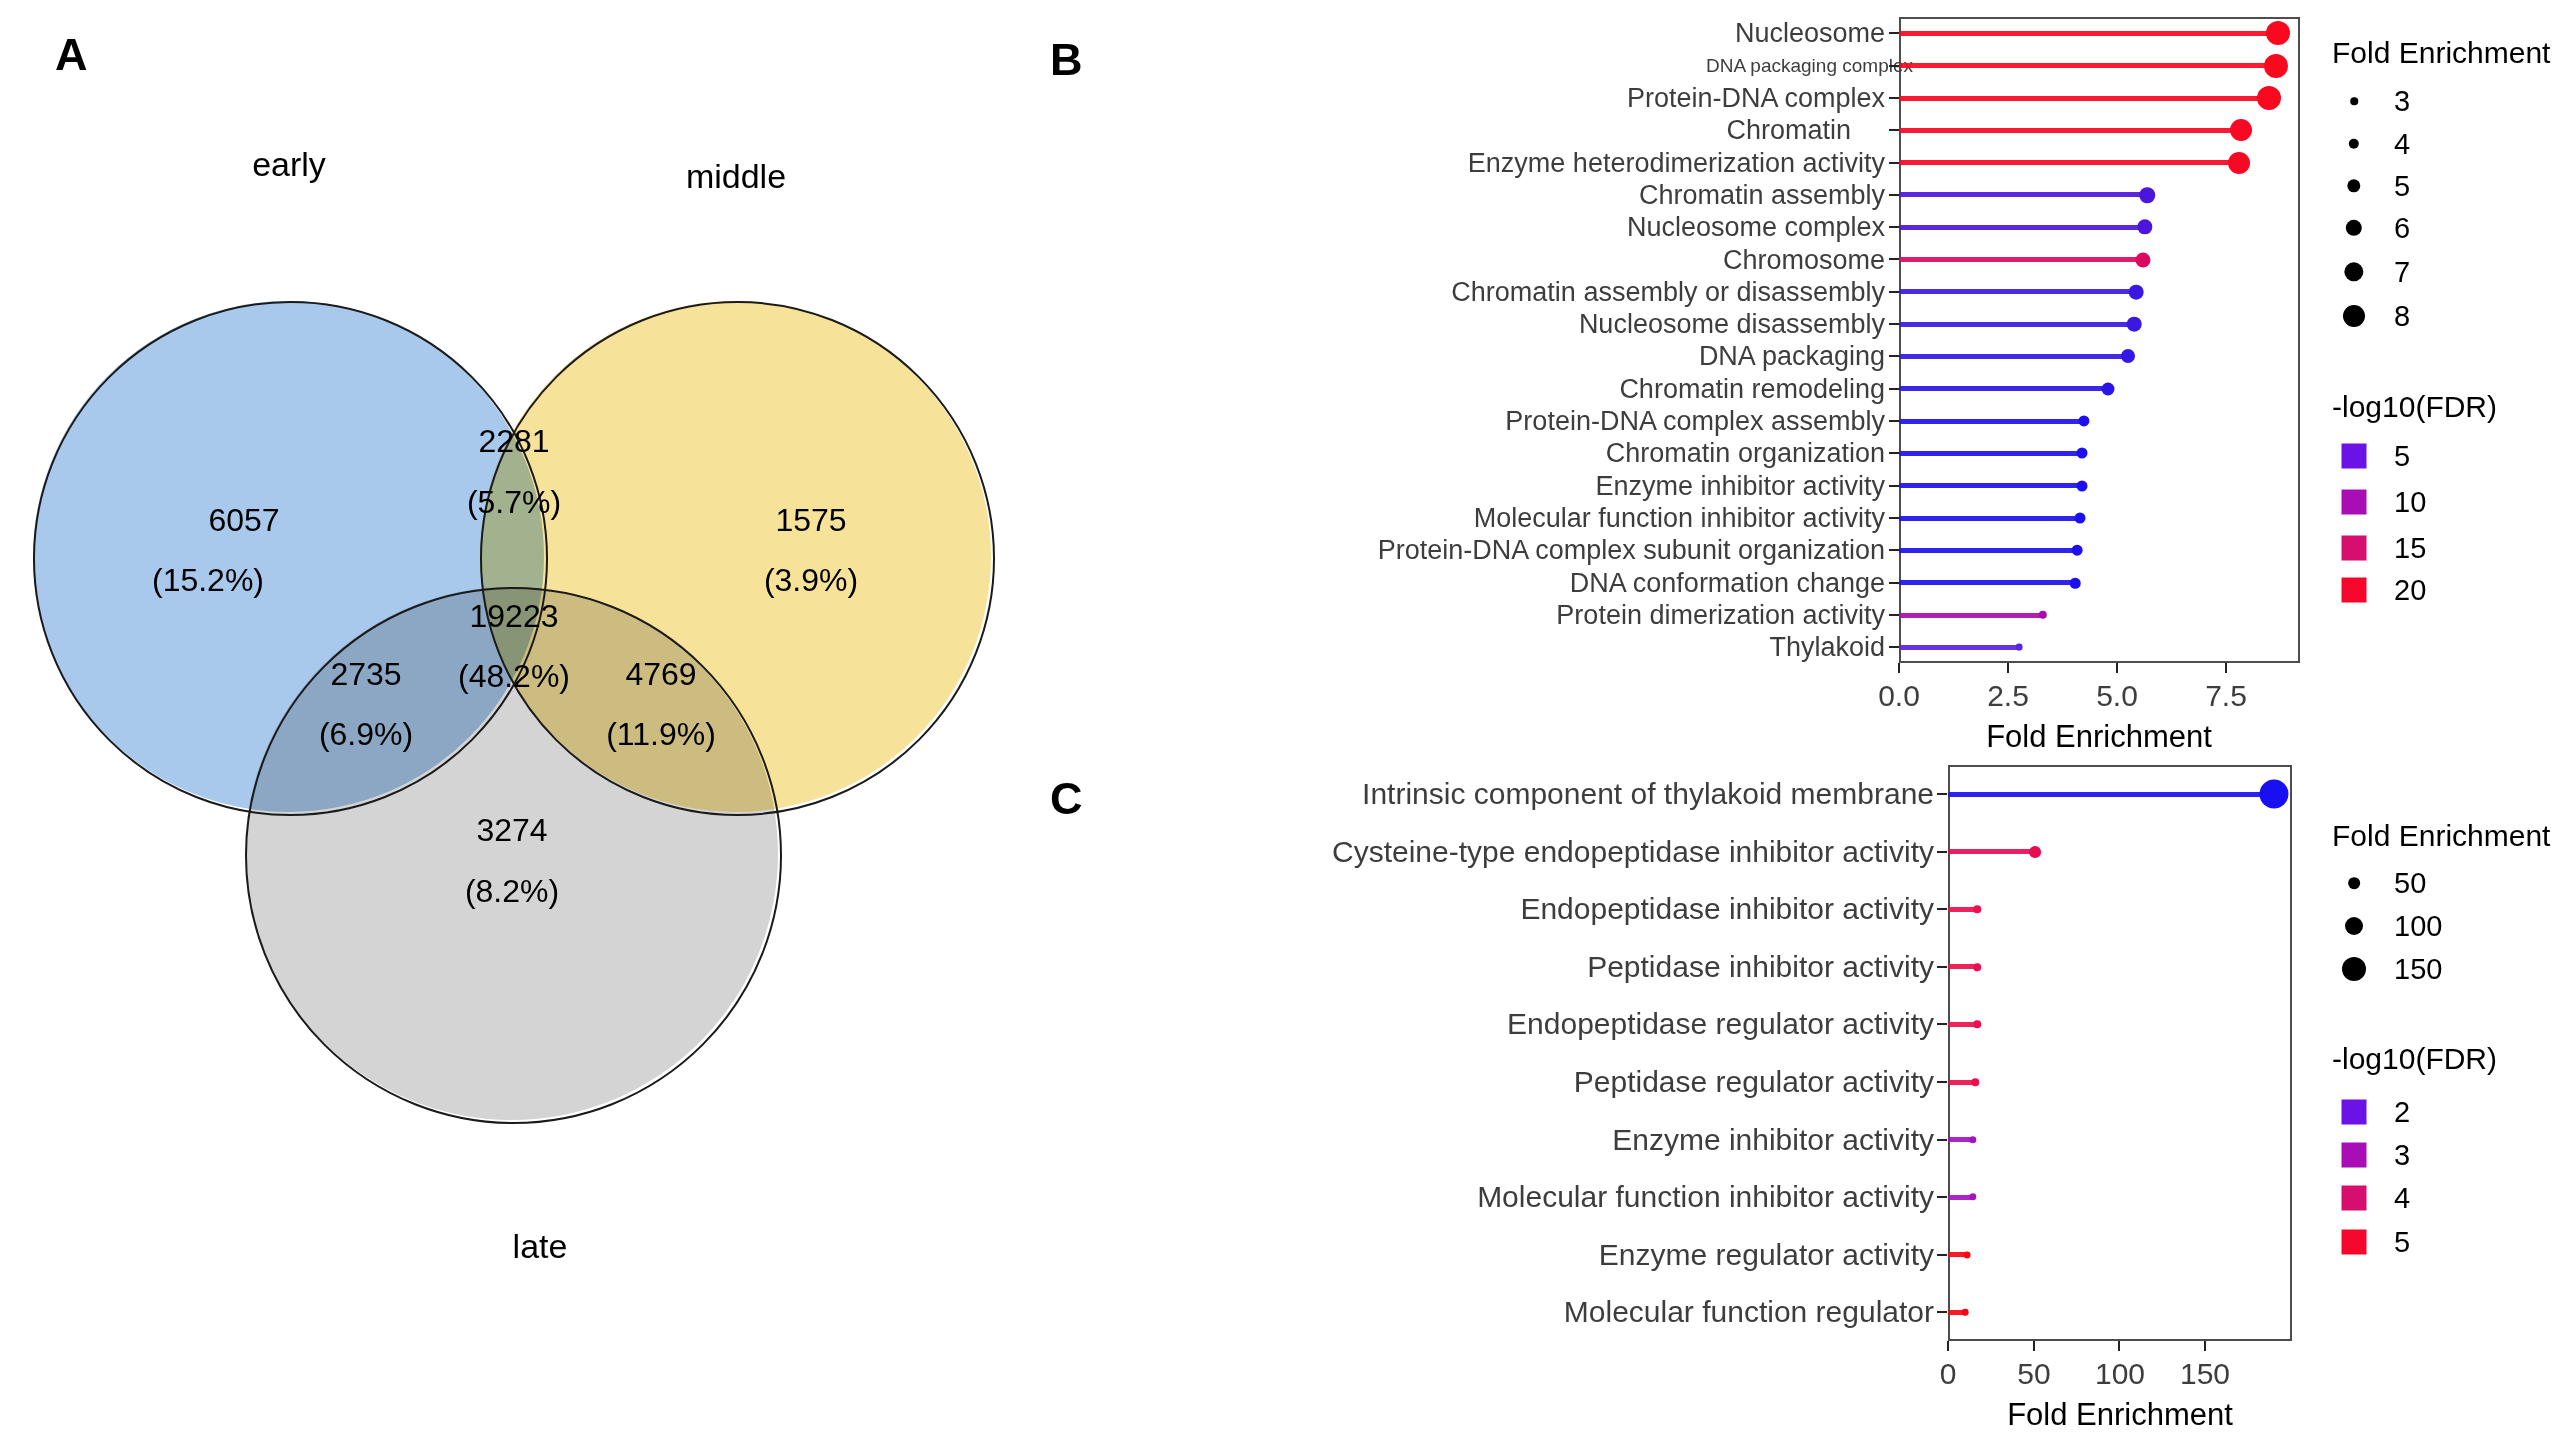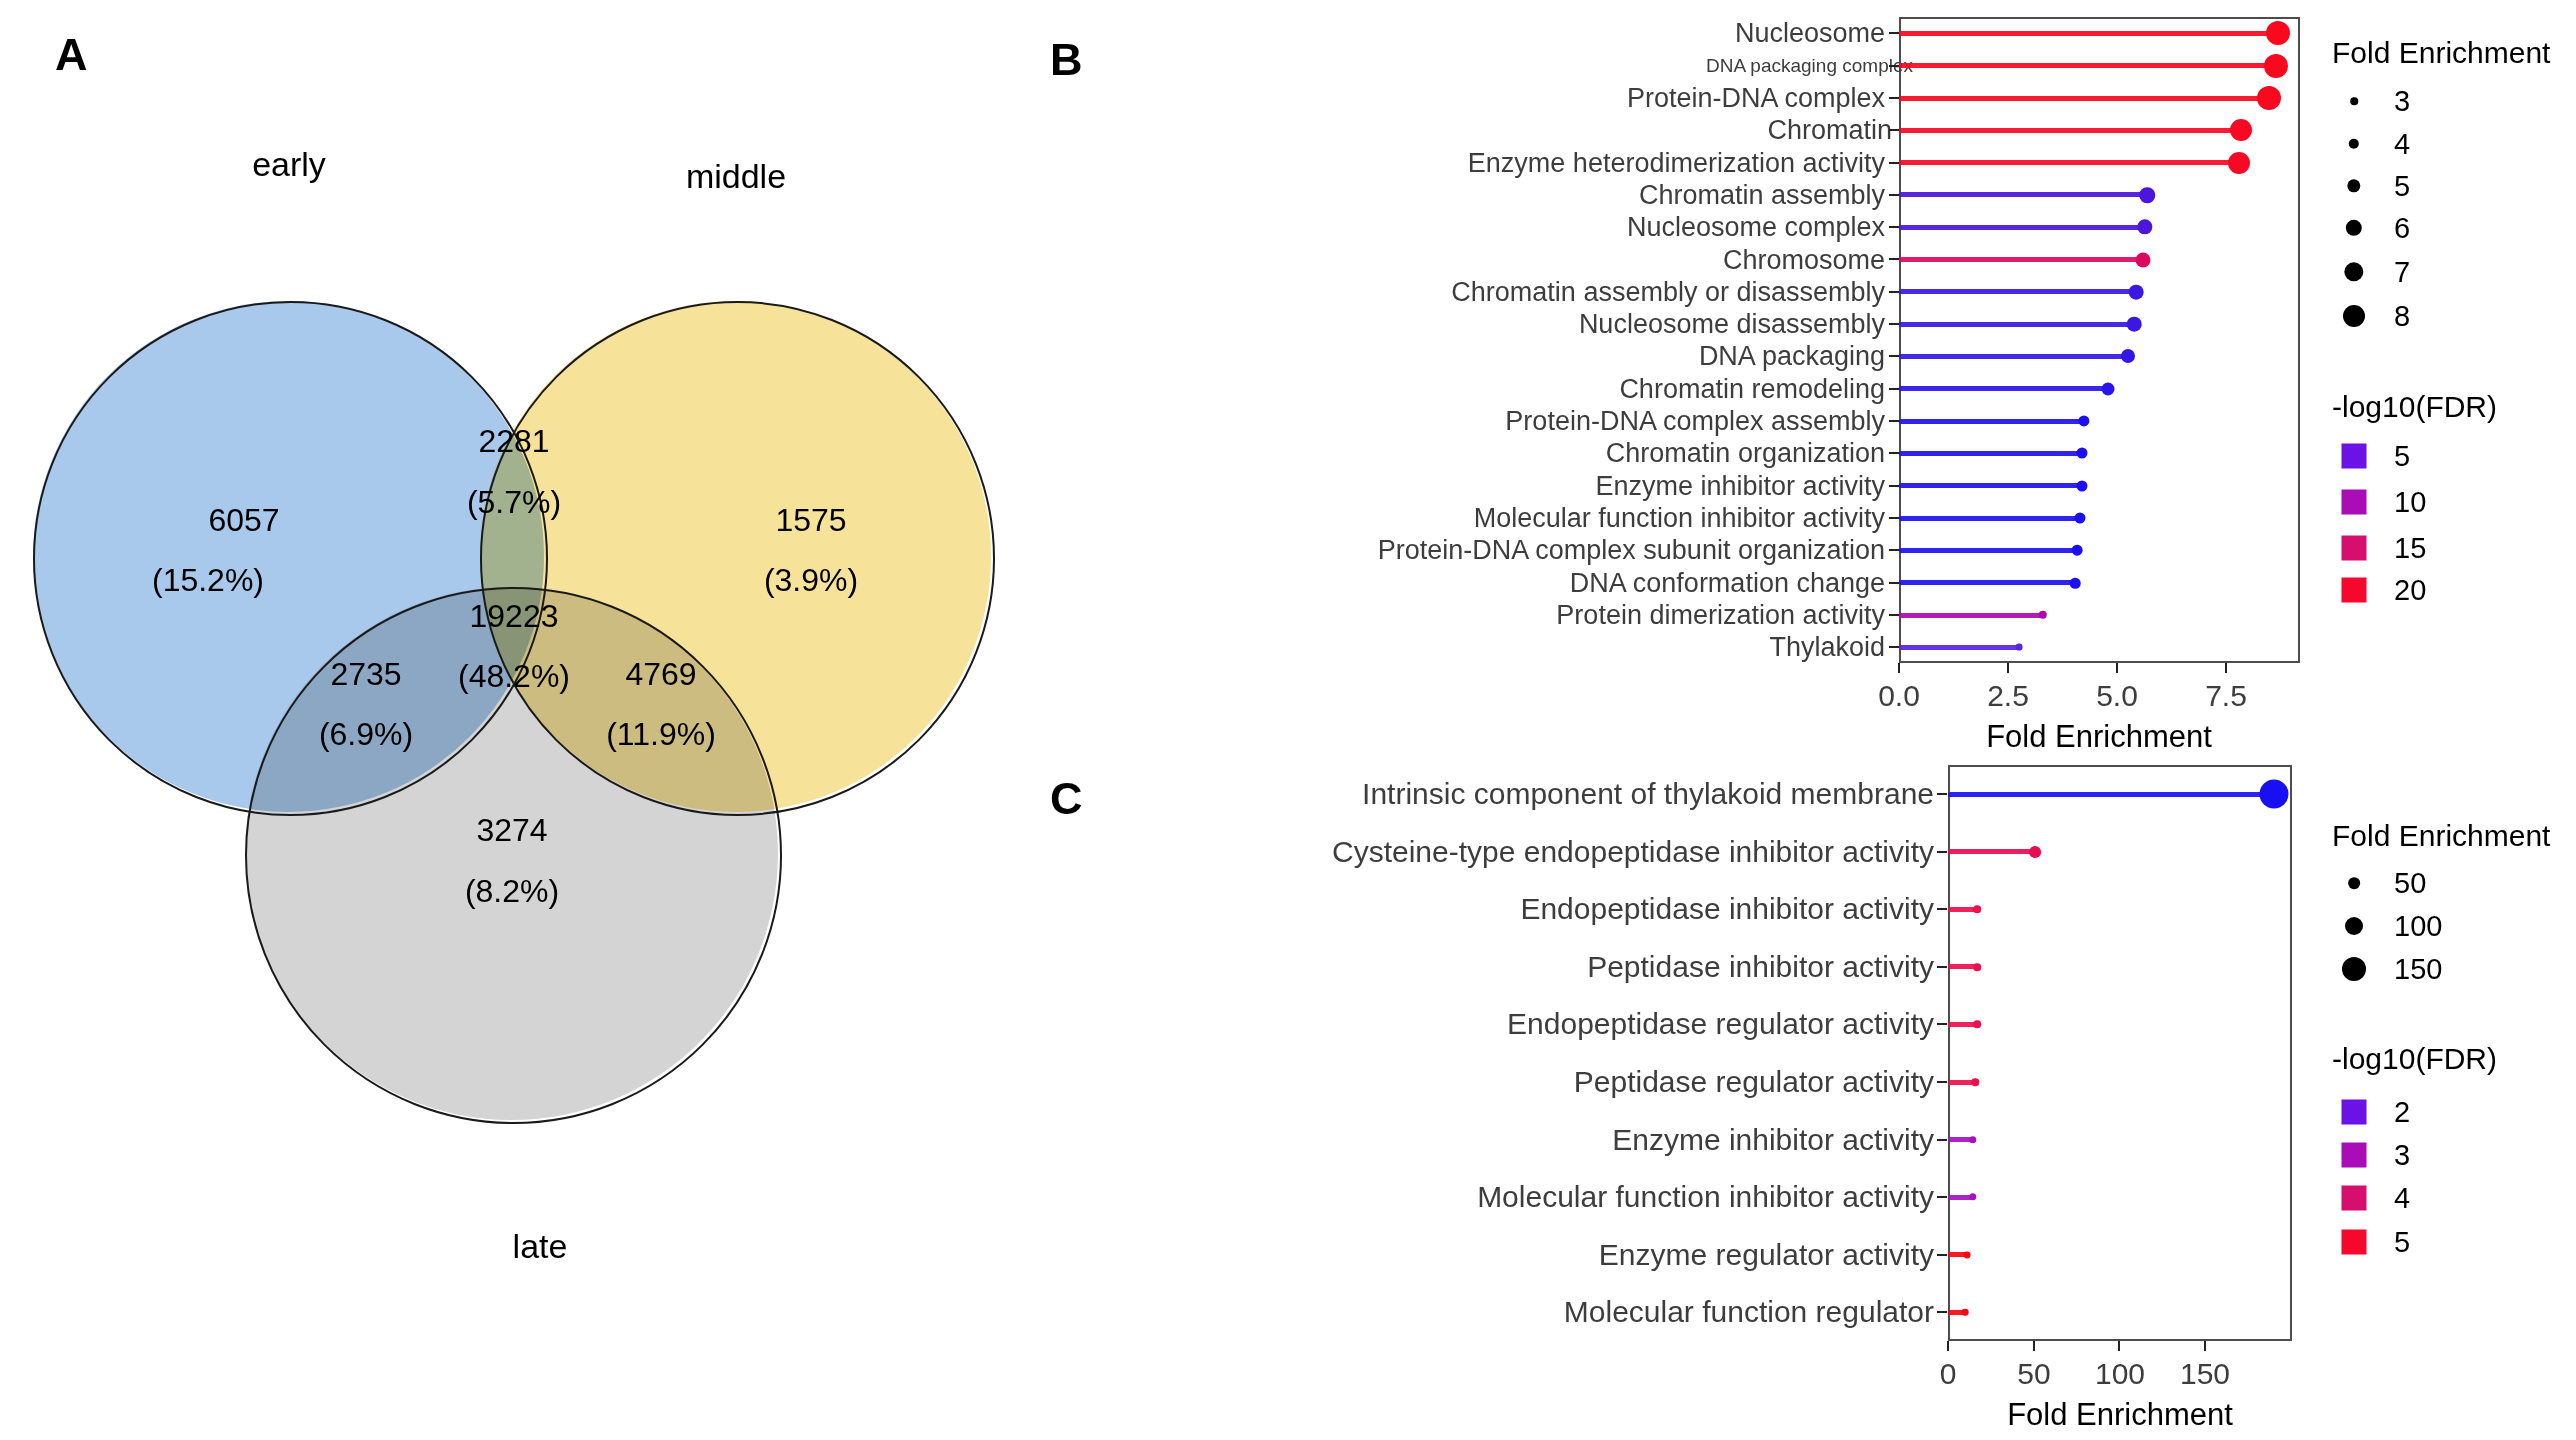--- a/index.html
+++ b/index.html
@@ -64,21 +64,21 @@
       <div class="stem" style="left: 1899px; top: 31px; width: 379px; background: rgb(249, 8, 30); opacity: 0.92;"></div>
       <div class="dot" style="left: 2278px; top: 33px; width: 24px; height: 24px; background: rgb(249, 8, 30);"></div>
       <div class="cat-label" style="right: 663px; top: 66px; font-size: 19px;">DNA packaging complex</div>
       <div class="tick" style="left: 1889px; top: 65px; width: 10.3px; height: 2.1px;"></div>
       <div class="stem" style="left: 1899px; top: 63px; width: 377px; background: rgb(249, 8, 30); opacity: 0.92;"></div>
       <div class="dot" style="left: 2276px; top: 66px; width: 24px; height: 24px; background: rgb(249, 8, 30);"></div>
       <div class="cat-label" style="right: 691px; top: 98px; font-size: 27px;">Protein-DNA complex</div>
       <div class="tick" style="left: 1889px; top: 97px; width: 10.3px; height: 2.1px;"></div>
       <div class="stem" style="left: 1899px; top: 96px; width: 370px; background: rgb(249, 8, 30); opacity: 0.92;"></div>
       <div class="dot" style="left: 2269px; top: 98px; width: 24px; height: 24px; background: rgb(249, 8, 30);"></div>
-      <div class="cat-label" style="right: 684px; top: 130px; font-size: 27px;">Chromatin</div>
+      <div class="cat-label" style="right: 725px; top: 130px; font-size: 27px;">Chromatin</div>
       <div class="tick" style="left: 1889px; top: 129px; width: 10.3px; height: 2.1px;"></div>
       <div class="stem" style="left: 1899px; top: 128px; width: 342px; background: rgb(249, 8, 35); opacity: 0.92;"></div>
       <div class="dot" style="left: 2241px; top: 130px; width: 22px; height: 22px; background: rgb(249, 8, 35);"></div>
       <div class="cat-label" style="right: 691px; top: 163px; font-size: 27px;">Enzyme heterodimerization activity</div>
       <div class="tick" style="left: 1889px; top: 162px; width: 10.3px; height: 2.1px;"></div>
       <div class="stem" style="left: 1899px; top: 160px; width: 340px; background: rgb(249, 8, 35); opacity: 0.92;"></div>
       <div class="dot" style="left: 2239px; top: 163px; width: 22px; height: 22px; background: rgb(249, 8, 35);"></div>
       <div class="cat-label" style="right: 691px; top: 195px; font-size: 27px;">Chromatin assembly</div>
       <div class="tick" style="left: 1889px; top: 194px; width: 10.3px; height: 2.1px;"></div>
       <div class="stem" style="left: 1899px; top: 192px; width: 248px; background: rgb(76, 21, 219); opacity: 0.92;"></div>

